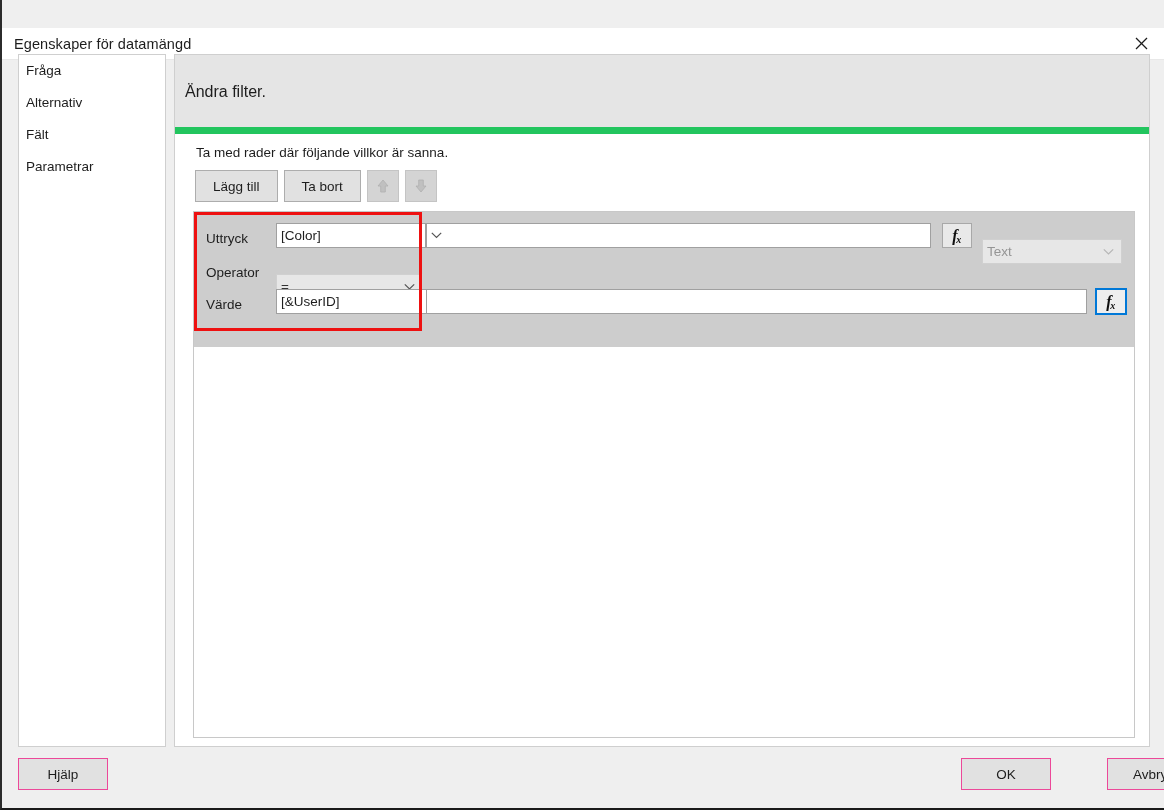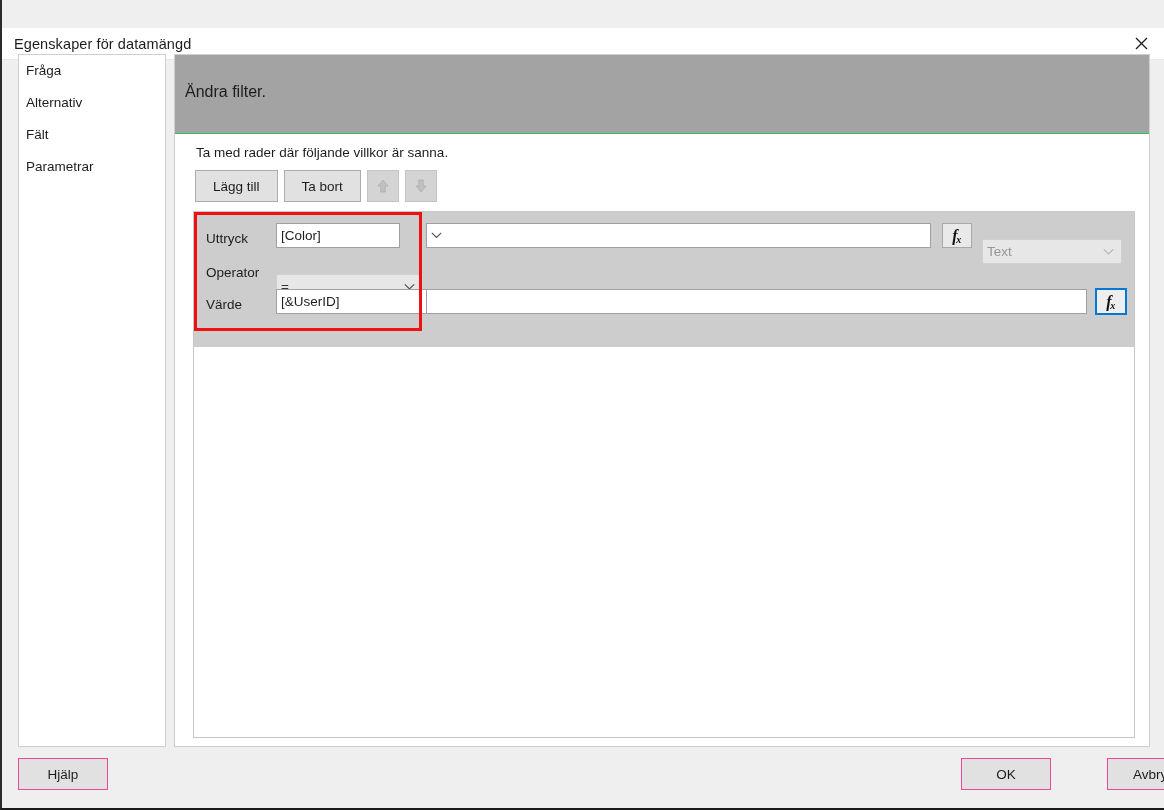--- a/index.html
+++ b/index.html
@@ -72,22 +72,22 @@
     position: absolute;
     left: 172px; top: 54px;
     width: 976px; height: 693px;
     background: #ffffff;
     border: 1px solid #cfcfcf;
   }
   #content-header {
     position: absolute;
     left: 0; top: 0;
     width: 974px; height: 79px;
-    background: #a3a3a3;
-    border-bottom: 1px solid #22c55e;
+    background: #e5e5e5;
+    border-bottom: 7px solid #22c55e;
   }
   #content-header-title {
     position: absolute;
     left: 10px; top: 28px;
     font-size: 16px;
     color: #1d1d1d;
     white-space: nowrap;
   }
 
   #instruction-text {
@@ -276,21 +276,21 @@
         <svg width="14" height="15" viewBox="0 0 14 15">
           <path d="M7 13 L12 7 L9.3 7 L9.3 1 L4.7 1 L4.7 7 L2 7 Z" fill="#c0c0c0" stroke="#b0b0b0" stroke-width="0.8"></path>
         </svg>
       </div>
     </div>
 
     <div id="filter-list">
       <div id="filter-row">
 
         <div class="field-label" style="left:12px; top:19px;">Uttryck</div>
-        <div class="txtbox" style="left:82px; top:11px; width:124px; height:25px;">[Color]</div>
+        <div class="txtbox" style="left:82px; top:11px; width:150px; height:25px;">[Color]</div>
         <div class="txtbox" style="left:232px; top:11px; width:505px; height:25px; padding-right:20px;">
           <span></span>
           <svg class="chev" width="11" height="7" viewBox="0 0 11 7">
             <path d="M0.8 0.8 L5.5 5.5 L10.2 0.8" fill="none" stroke="#555" stroke-width="1.2"></path>
           </svg>
         </div>
         <div class="fx-btn" style="left:748px; top:11px; width:30px; height:25px;">
           <span class="fx-glyph">f<sub>x</sub></span>
         </div>
         <div class="combo" style="left:788px; top:11px; width:140px; height:25px;">

